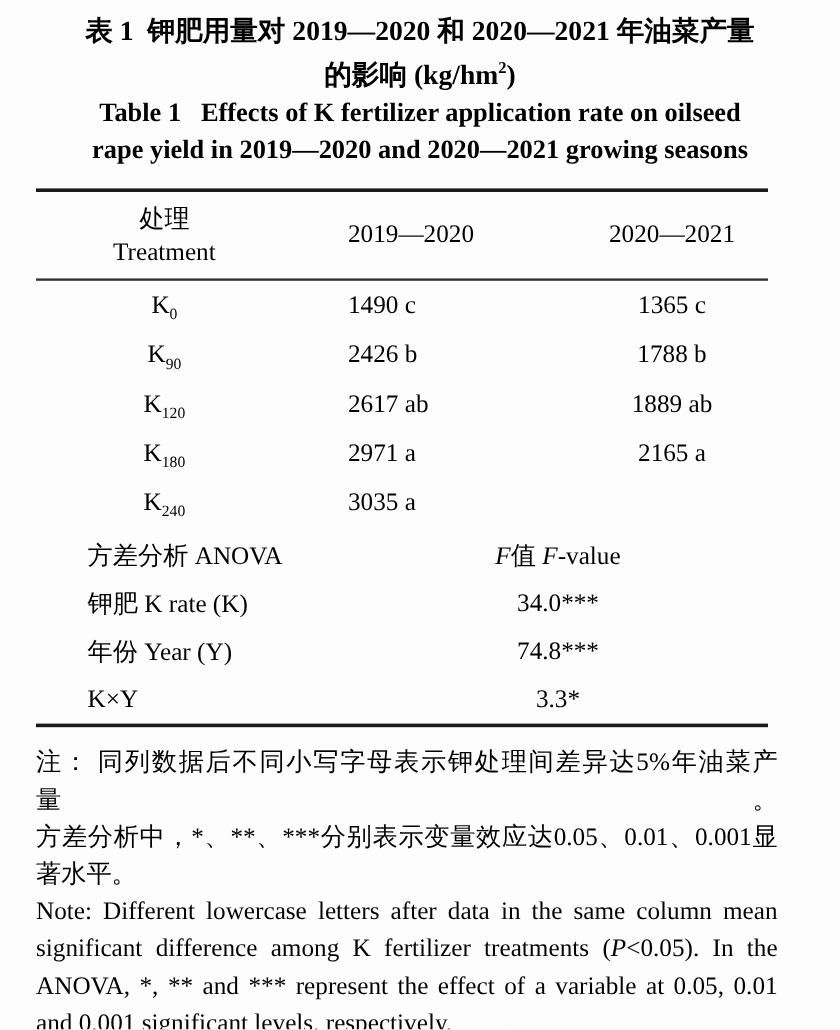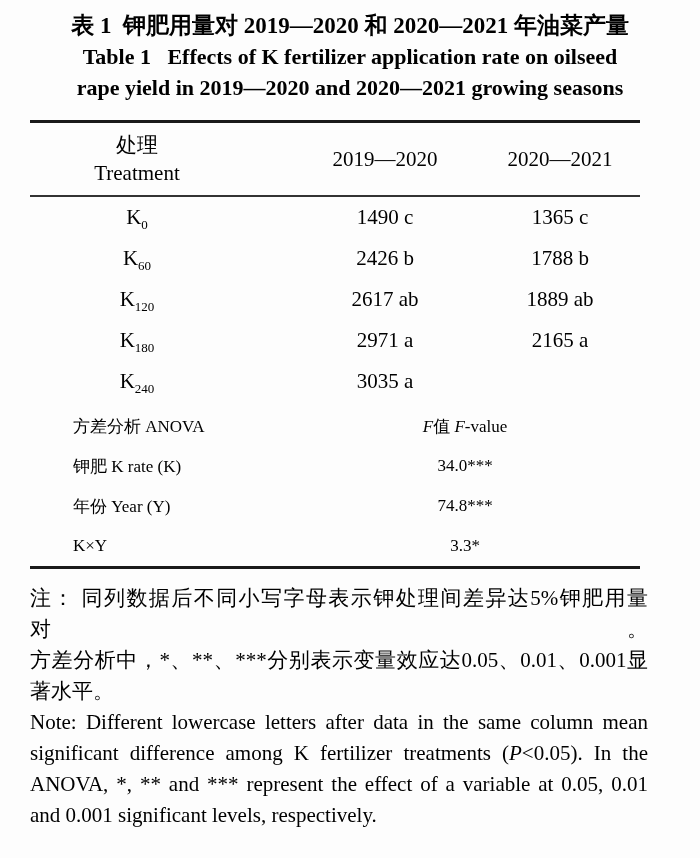--- a/index.html
+++ b/index.html
@@ -18,48 +18,49 @@
   .t-en { font-size:22px; line-height:31px; }
   .t-line sup { font-size:0.6em; }
 
   .tablewrap { margin:17px 30px 0 30px; width:610px; }
   .rule-thick { height:3px; background:#1a1a1a; }
   .rule-thin  { height:2px; background:#333333; }
 
   .thead { display:flex; height:72px; align-items:center; font-size:21px; }
   .hdr-treat { line-height:28px; text-align:center; }
   .c1 { width:260px; text-align:center; padding-right:46px; box-sizing:border-box; }
-  .c2 { width:190px; text-align:center; }
+  .c2 { width:190px; }
   .c3 { width:160px; text-align:center; }
 
   .trow { display:flex; height:41px; align-items:center; font-size:21px; }
   .trow sub { font-size:0.62em; line-height:0; }
 
   .anova { margin-top:4px; }
-  .arow { display:flex; height:40px; align-items:center; font-size:17px; }
+  .arow { display:flex; height:40px; align-items:center; font-size:21px; }
   .a-label { width:260px; padding-left:43px; box-sizing:border-box; }
   .a-value { width:350px; text-align:center; }
   .ital { font-style:italic; }
 
   .notes { margin:14px 30px 0 30px; width:618px; }
   .note-line {
     font-size:21px; line-height:31px;
     text-align:justify; text-align-last:justify;
     white-space:pre-wrap;
   }
   .note-line.last { text-align-last:left; }
   .notes-en { margin-top:0; }
 </style>
 </head>
 <body>
 
 <div class="page">
 
   <div class="titles">
     <div class="t-line t-zh">表 1  钾肥用量对 2019—2020 和 2020—2021 年油菜产量</div>
+    <div class="t-line t-zh"><span>的影响 (kg/hm</span><sup>2</sup><span>)</span></div>
     <div class="t-line t-en">Table 1   Effects of K fertilizer application rate on oilseed</div>
     <div class="t-line t-en">rape yield in 2019—2020 and 2020—2021 growing seasons</div>
   </div>
 
   <div class="tablewrap">
     <div class="rule-thick"></div>
 
     <div class="thead">
       <div class="c1 hdr-treat">
         <div>处理</div>
@@ -70,21 +71,21 @@
     </div>
 
     <div class="rule-thin"></div>
 
     <div class="trow">
       <div class="c1"><span>K</span><sub>0</sub></div>
       <div class="c2">1490 c</div>
       <div class="c3">1365 c</div>
     </div>
     <div class="trow">
-      <div class="c1"><span>K</span><sub>60</sub></div>
+      <div class="c1"><span>K</span><sub>90</sub></div>
       <div class="c2">2426 b</div>
       <div class="c3">1788 b</div>
     </div>
     <div class="trow">
       <div class="c1"><span>K</span><sub>120</sub></div>
       <div class="c2">2617 ab</div>
       <div class="c3">1889 ab</div>
     </div>
     <div class="trow">
       <div class="c1"><span>K</span><sub>180</sub></div>
@@ -113,21 +114,21 @@
         <div class="a-label">K×Y</div>
         <div class="a-value">3.3*</div>
       </div>
     </div>
 
     <div class="rule-thick"></div>
   </div>
 
   <div class="notes">
     <div class="notes-zh">
-      <div class="note-line">注： 同列数据后不同小写字母表示钾处理间差异达5%钾肥用量对。</div>
+      <div class="note-line">注： 同列数据后不同小写字母表示钾处理间差异达5%年油菜产量。</div>
       <div class="note-line">方差分析中，*、**、***分别表示变量效应达0.05、0.01、0.001显</div>
       <div class="note-line last">著水平。</div>
     </div>
     <div class="notes-en">
       <div class="note-line">Note: Different lowercase letters after data in the same column mean</div>
       <div class="note-line"><span>significant difference among K fertilizer treatments (</span><span class="ital">P</span><span>&lt;0.05). In the</span></div>
       <div class="note-line">ANOVA, *, ** and *** represent the effect of a variable at 0.05, 0.01</div>
       <div class="note-line last">and 0.001 significant levels, respectively.</div>
     </div>
   </div>

